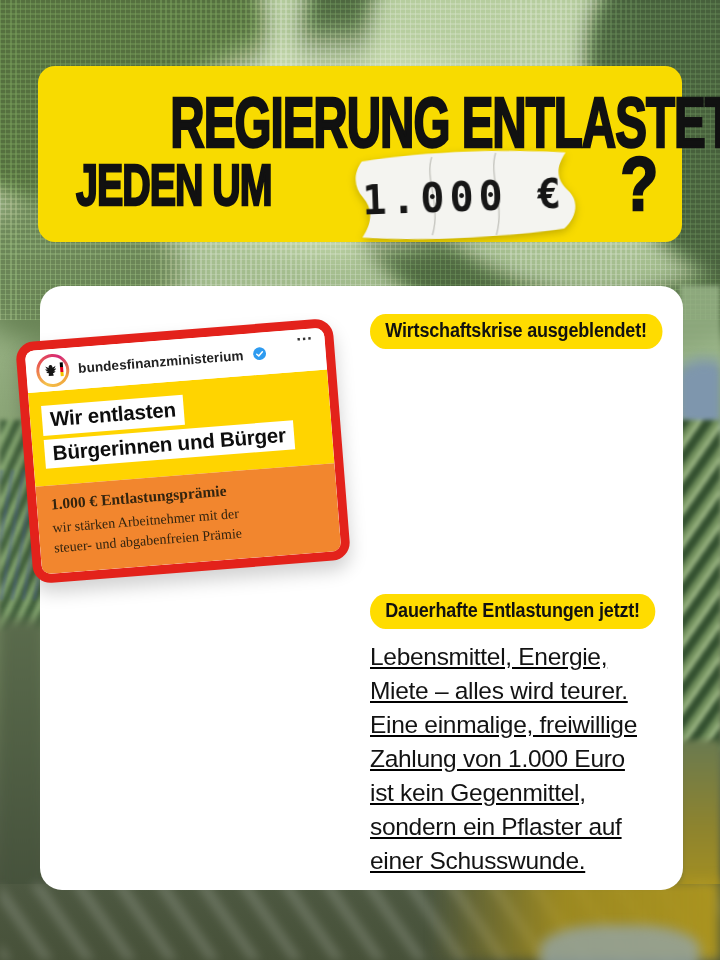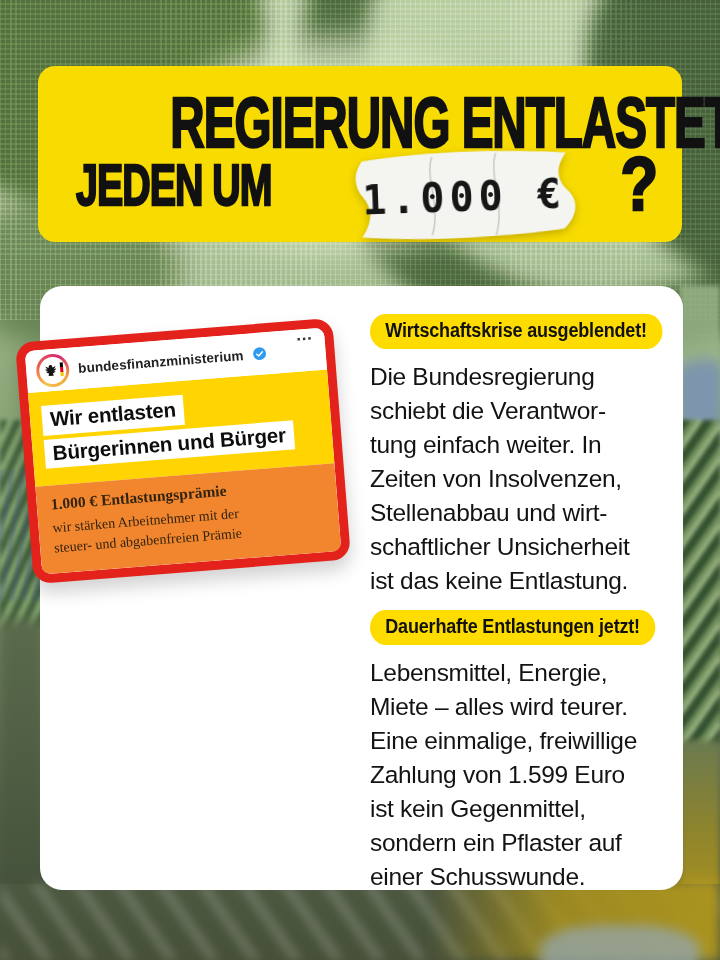--- a/index.html
+++ b/index.html
@@ -81,24 +81,24 @@
   .flag-bar{width:2.5px;height:14px;background:linear-gradient(180deg,#000 0 34%,#e1001a 34% 67%,#f5c400 67% 100%);}
   .uname{font-size:13.5px;font-weight:bold;color:#222;letter-spacing:.1px;}
   .menu-dots{position:absolute;right:11px;top:-4px;font-size:17px;font-weight:bold;color:#333;letter-spacing:1px;}
   .post-hero{background:var(--post-yellow);padding:14px 12px 17px;display:flex;flex-direction:column;align-items:flex-start;gap:4px;}
   .hl{background:#fff;color:#0d0d0d;font-weight:bold;font-size:20.5px;line-height:1.1;padding:3px 8px 4px;letter-spacing:-.2px;white-space:nowrap;}
   .post-claim{background:var(--post-orange);padding:10px 14px 15px;font-family:"Liberation Serif",serif;color:#33240f;}
   .claim-title{font-weight:bold;font-size:15.5px;margin-bottom:5px;}
   .claim-text{font-size:14px;line-height:1.42;white-space:pre-line;}
 
   
-  .sec{position:absolute;}
+  .sec{position:absolute;text-decoration:underline;}
   .sec-tr{left:330px;top:28px;width:330px;}
   .sec-bl{left:28px;top:312px;width:310px;}
-  .sec-br{left:330px;top:324px;width:330px;}
+  .sec-br{left:330px;top:308px;width:330px;}
   .badge{display:inline-block;background:var(--badge-yellow);border-radius:999px;padding:5px 17px 7px;
          transform:scaleX(.9);transform-origin:left center;}
   .badge-inner{font-weight:bold;font-size:20px;color:#111;letter-spacing:-.2px;white-space:nowrap;display:inline-block;}
   .sec p{margin:11px 0 0;font-size:24.5px;line-height:1.39;color:var(--text-ink);white-space:pre-line;letter-spacing:-.3px;}
 </style>
 </head>
 <body>
 
 <div class="stage">
 
@@ -167,37 +167,30 @@
         <div class="claim-title">1.000 € Entlastungsprämie</div>
         <div class="claim-text">wir stärken Arbeitnehmer mit der
 steuer- und abgabenfreien Prämie</div>
       </div>
     </div>
 
     <section class="sec sec-tr">
       <span class="badge">
         <span class="badge-inner">Wirtschaftskrise ausgeblendet!</span>
       </span>
-      <p>Die Bundesregierung
-schiebt die Verantwor-
-tung einfach weiter. In
-Zeiten von Insolvenzen,
-Stellenabbau und wirt-
-schaftlicher Unsicherheit
-ist das keine Entlastung.</p>
     </section>
 
 
     <section class="sec sec-br">
       <span class="badge">
         <span class="badge-inner">Dauerhafte Entlastungen jetzt!</span>
       </span>
       <p>Lebensmittel, Energie,
 Miete – alles wird teurer.
 Eine einmalige, freiwillige
-Zahlung von 1.599 Euro
+Zahlung von 1.000 Euro
 ist kein Gegenmittel,
 sondern ein Pflaster auf
 einer Schusswunde.</p>
     </section>
 
   </main>
 </div>
 
 </body></html>

